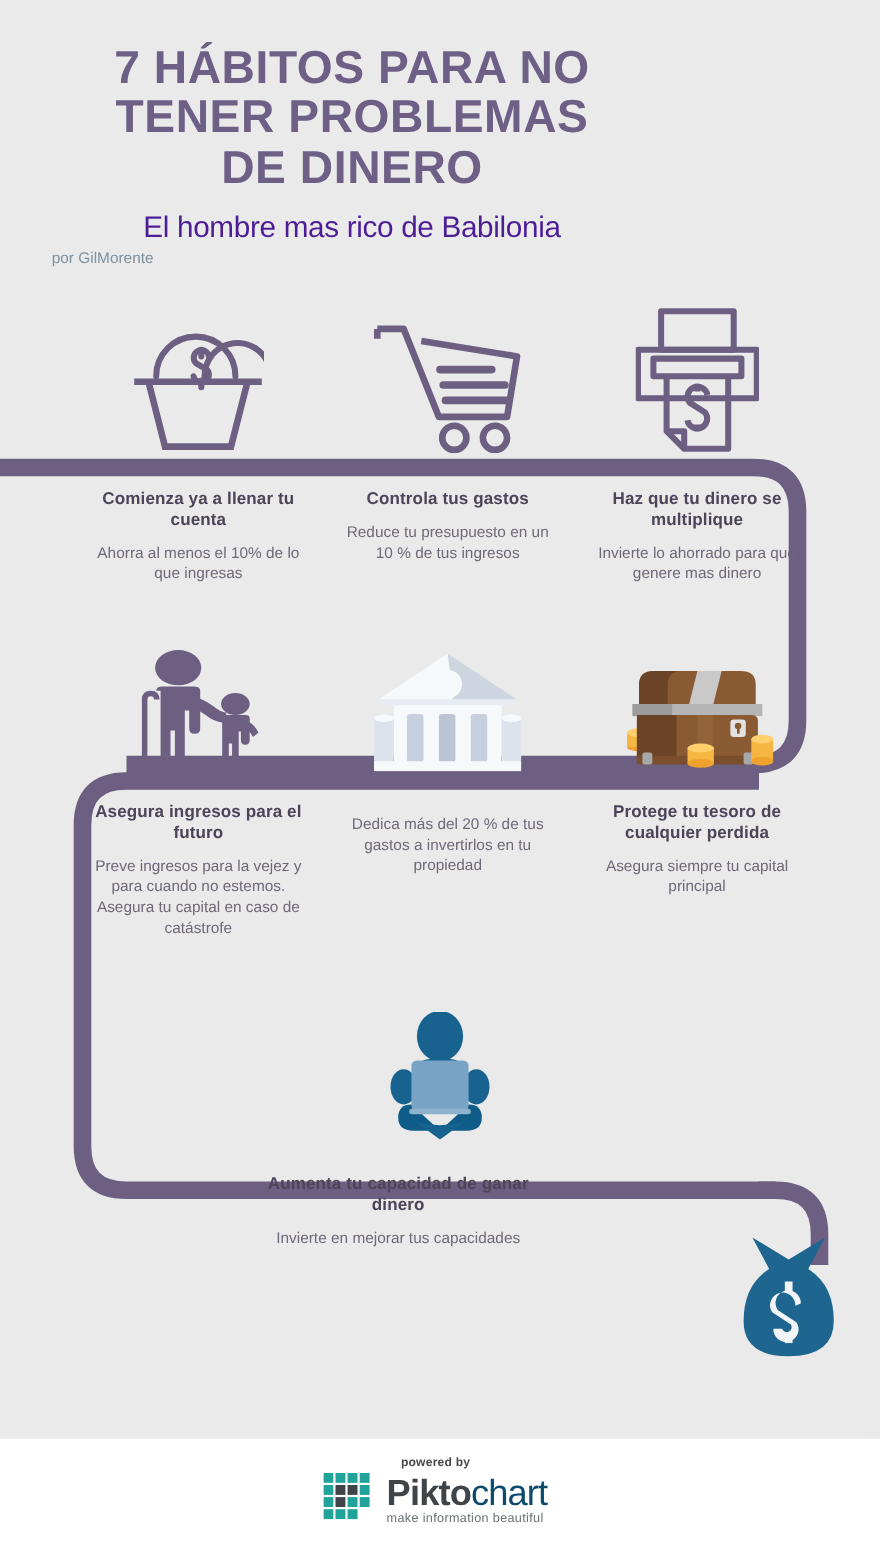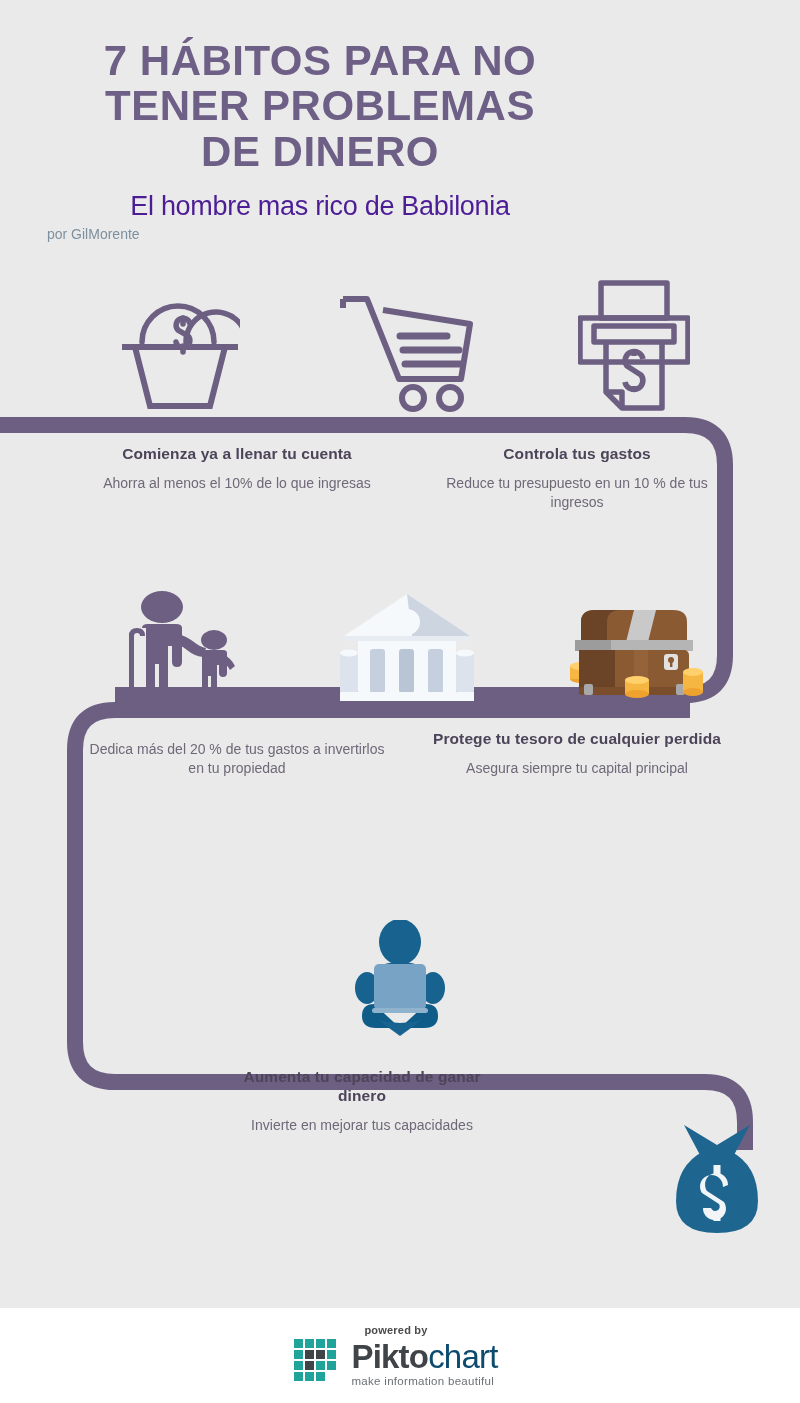--- a/index.html
+++ b/index.html
@@ -236,20 +236,26 @@
     <div class="cell">
       <div class="cell-text">
         <p class="item-title">Comienza ya a llenar tu cuenta</p>
         <p class="item-desc">Ahorra al menos el 10% de lo que ingresas</p>
       </div>
     </div>
     <div class="cell">
       <div class="cell-text">
         <p class="item-title">Controla tus gastos</p>
         <p class="item-desc">Reduce tu presupuesto en un 10 % de tus ingresos</p>
+      </div>
+    </div>
+    <div class="cell">
+      <div class="cell-text">
+        <p class="item-title">Haz que tu dinero se multiplique</p>
+        <p class="item-desc">Invierte lo ahorrado para que genere mas dinero</p>
       </div>
     </div>
   </div>
 
   <div class="icon-row" id="icon-row-2">
     <div class="cell">
       <svg class="icon-box" width="124" height="112" viewBox="0 0 124 112">
         <g fill="#6d5f82">
           <ellipse cx="44" cy="17" rx="21" ry="16"></ellipse>
           <path d="M24 38 q0 -4 6 -4 h28 q6 0 6 4 l0 34 q0 5 -5 5 q-5 0 -5 -5 l0 -16 l-4 0 l0 54 l-9 0 l0 -36 l-4 0 l0 36 l-9 0 l0 -72 z"></path>
@@ -306,20 +312,26 @@
           <ellipse cx="72" cy="92" rx="12" ry="4" fill="#f0a22e"></ellipse>
           <rect x="118" y="70" width="20" height="20" fill="#f5b642"></rect>
           <ellipse cx="128" cy="70" rx="10" ry="4" fill="#ffd06b"></ellipse>
           <ellipse cx="128" cy="90" rx="10" ry="4" fill="#f0a22e"></ellipse>
         </g>
       </svg>
     </div>
   </div>
 
   <div class="text-row" id="text-row-2">
+    <div class="cell">
+      <div class="cell-text">
+        <p class="item-title">Asegura ingresos para el futuro</p>
+        <p class="item-desc">Preve ingresos para la vejez y para cuando no estemos. Asegura tu capital en caso de catástrofe</p>
+      </div>
+    </div>
     <div class="cell">
       <div class="cell-text">
         <p class="item-desc">Dedica más del 20 % de tus gastos a invertirlos en tu propiedad</p>
       </div>
     </div>
     <div class="cell">
       <div class="cell-text">
         <p class="item-title">Protege tu tesoro de cualquier perdida</p>
         <p class="item-desc">Asegura siempre tu capital principal</p>
       </div>

